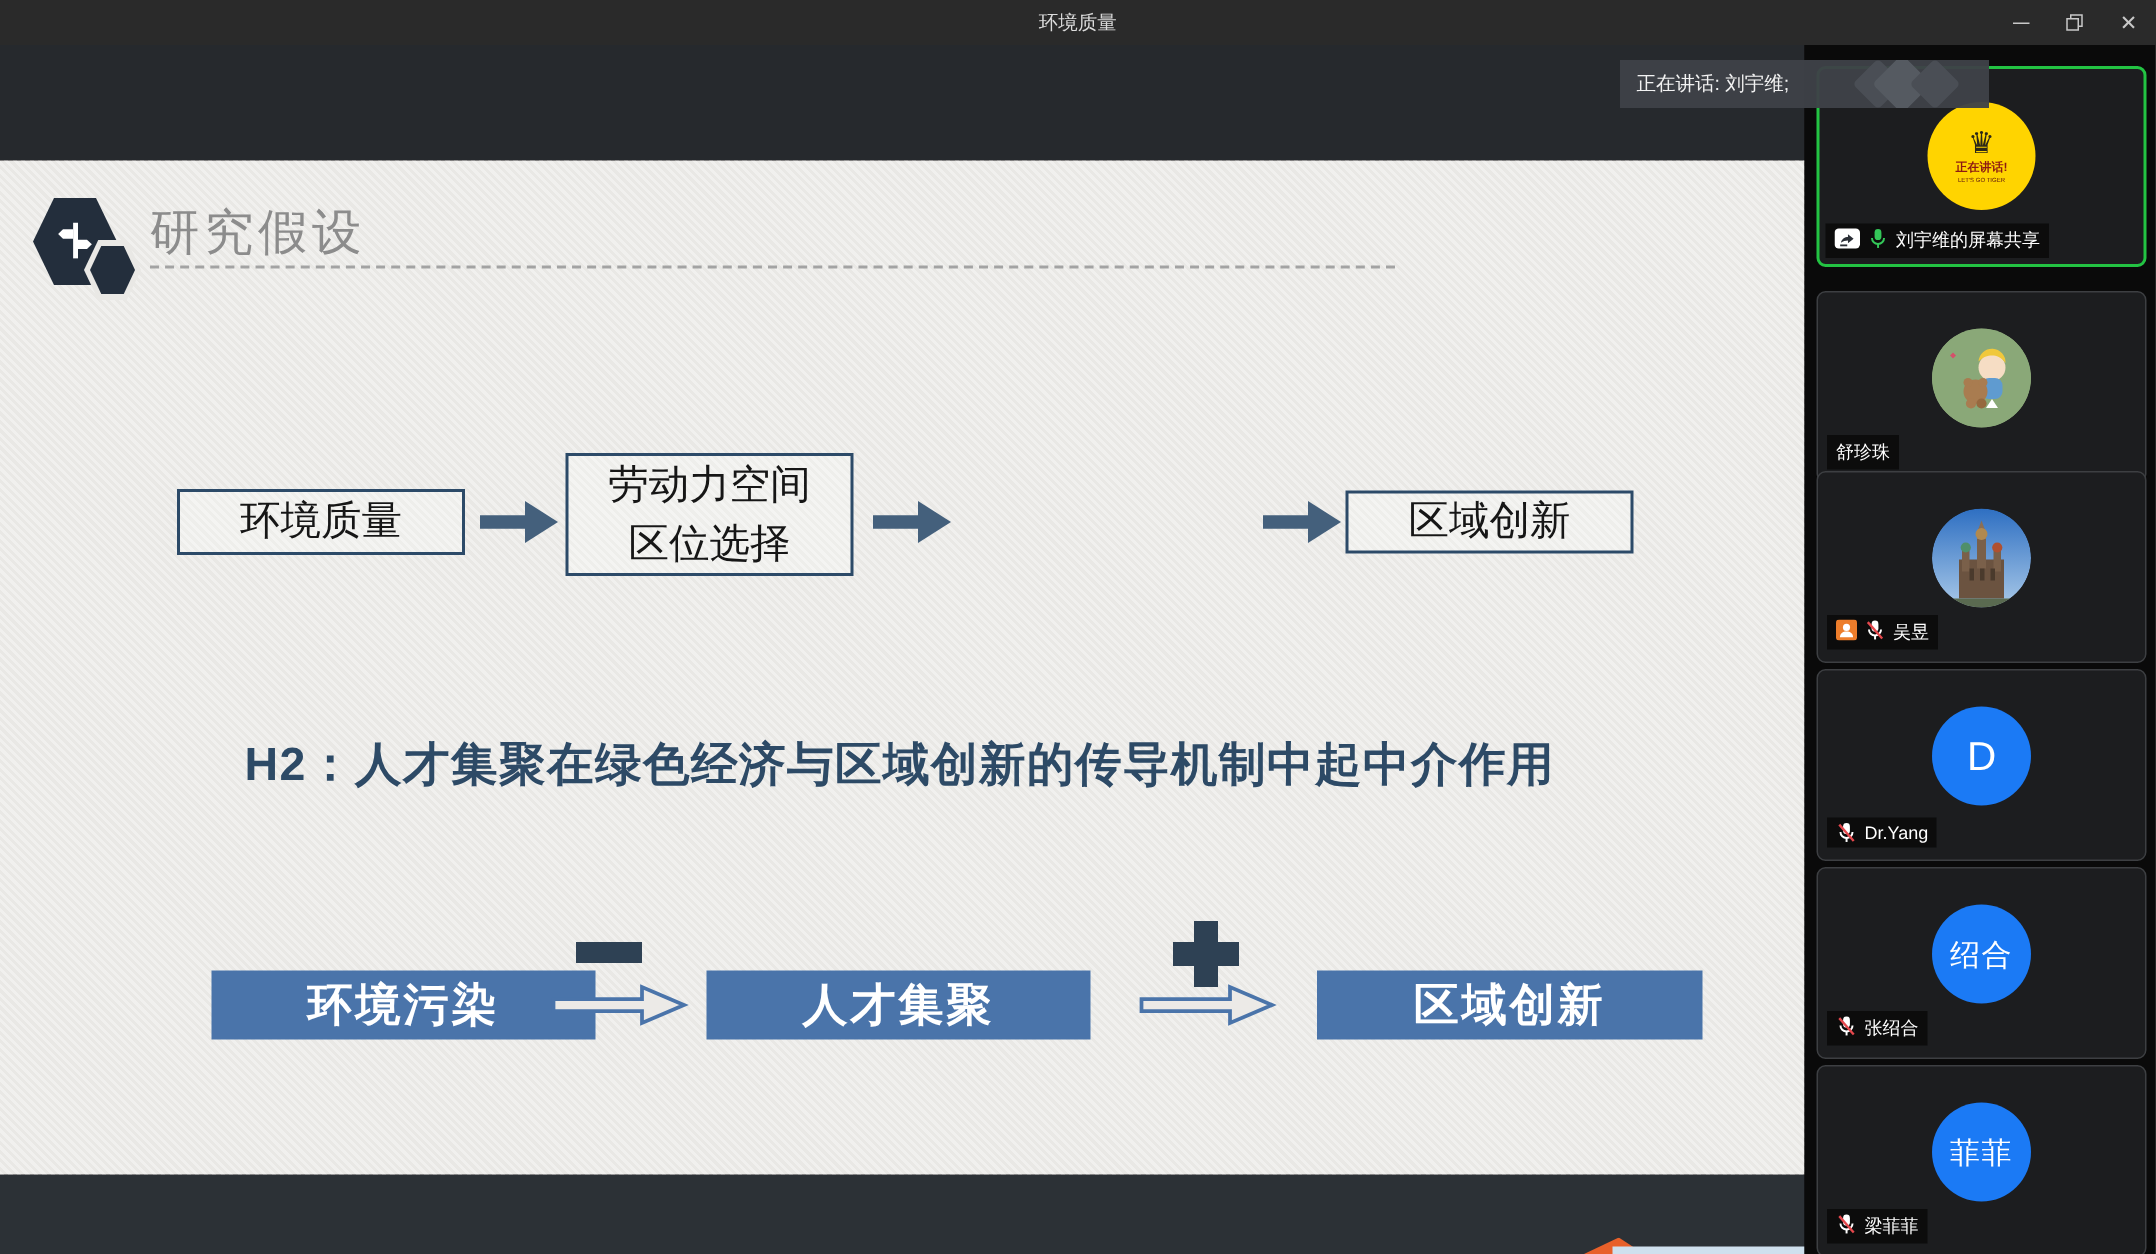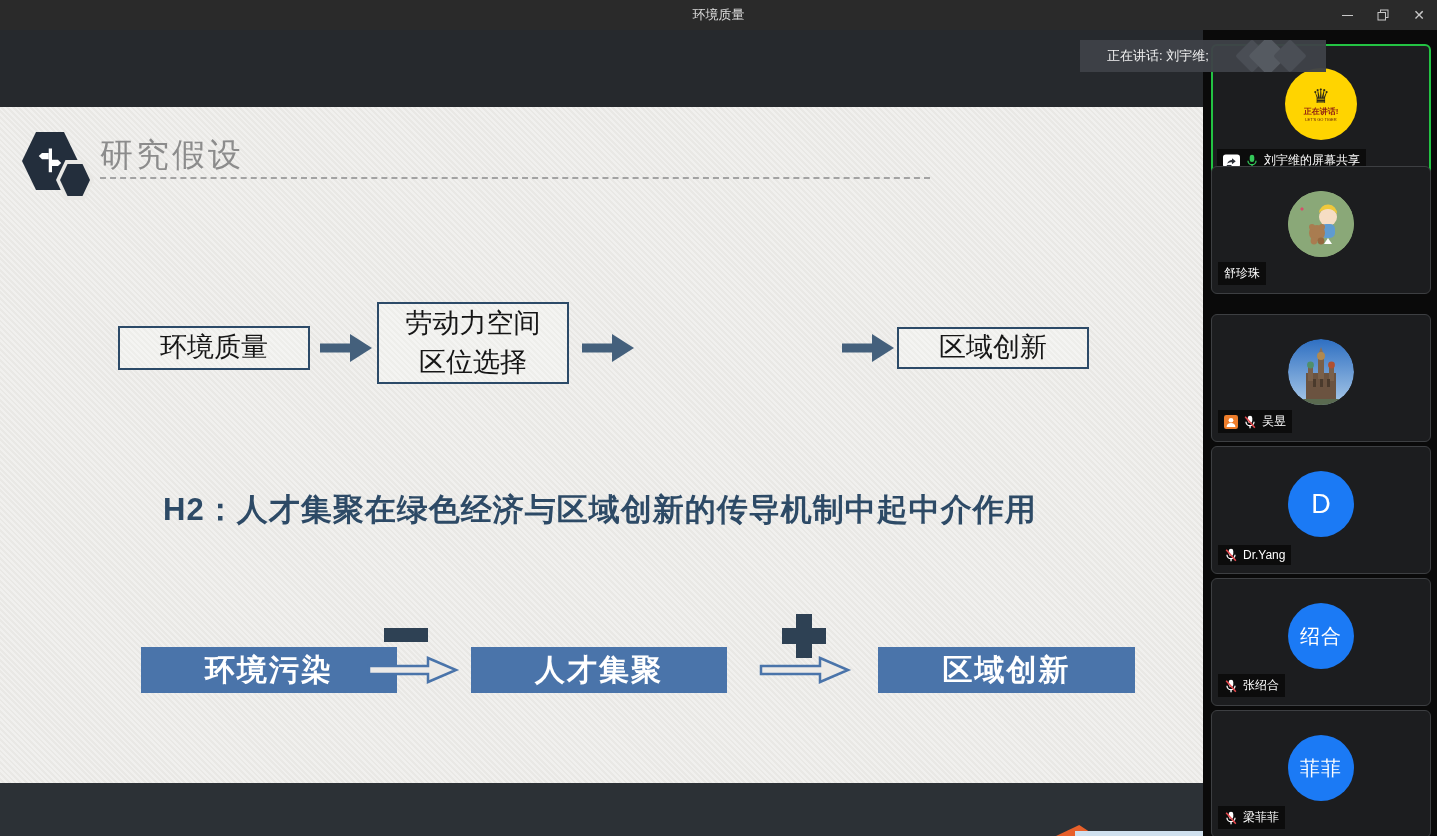--- a/index.html
+++ b/index.html
@@ -58,21 +58,21 @@
 
   
   .edge-line { position:absolute; left:1075px; top:831px; width:128px; height:5px; background:#cfe0ee; }
   .edge-orange { position:absolute; left:1056px; top:825px; width:40px; height:11px; background:#e8602a;
     clip-path:polygon(0 100%, 58% 0, 100% 100%); }
 
   
   .notif { position:absolute; left:1080px; top:40px; width:246px; height:32px;
     background:rgba(62,66,72,.96); overflow:hidden; z-index:30; }
   .notif-text { position:absolute; left:11px; top:0; height:32px; line-height:32px;
-    color:#f2f2f2; font-size:13px;margin-left:16px; }
+    color:#f2f2f2; font-size:13px; }
   .diam { position:absolute; transform:rotate(45deg); border-radius:3px; }
   .d1 { width:24px; height:24px; right:62px; top:4px; background:#4a4e55; }
   .d2 { width:28px; height:28px; right:44px; top:2px; background:#555a61; }
   .d3 { width:24px; height:24px; right:24px; top:4px; background:#4a4e55; }
 
   
   .sidebar { position:absolute; left:1203px; top:30px; width:234px; height:806px; background:#0a0a0a; }
   .tile { position:absolute; left:8px; width:220px; height:128px; background:#1c1d1f;
     border:1px solid #3d3f42; border-radius:6px; overflow:hidden; }
   .tile.speaking { border:2px solid #23c343; }
@@ -81,21 +81,21 @@
     align-items:center; justify-content:center; overflow:hidden; }
   .avatar.initial { background:#1b7af5; color:#fff; }
   .avatar.initial.one { font-size:27px; }
   .avatar.initial.two { font-size:20px; letter-spacing:1px; }
   .avatar.logo { background:#ffd400; color:#23221a; }
   .avatar.logo .crown { font-size:20px; line-height:20px; color:#2c2817; }
   .avatar.logo .champ { font-size:8px; font-weight:bold; color:#8d1a12; white-space:nowrap; }
   .avatar.logo .sub { font-size:4px; color:#5c1410; white-space:nowrap; }
   .name-label { position:absolute; left:6px; bottom:8px; max-width:206px;
     background:rgba(8,8,8,.82); color:#fff; font-size:12px; padding:3px 6px;
-    display:flex; align-items:center; gap:5px; white-space:nowrap; }
+    display:flex; gap:5px; white-space:nowrap; }
   .icon16 { width:14px; height:14px; flex:0 0 auto; }
   .icon18 { width:17px; height:14px; flex:0 0 auto; }
 </style>
 </head>
 <body>
 
 <div id="app">
 
   <div class="titlebar">
     <div class="wtitle">环境质量</div>
@@ -186,21 +186,21 @@
         </svg>
         <svg class="icon16" viewBox="0 0 16 16">
           <rect x="5.4" y="0.8" width="5.2" height="8.4" rx="2.6" fill="#34c759"></rect>
           <path d="M3.4 7.6a4.6 4.6 0 0 0 9.2 0" fill="none" stroke="#34c759" stroke-width="1.5"></path>
           <rect x="7.3" y="12.2" width="1.5" height="3" fill="#34c759"></rect>
         </svg>
         <span>刘宇维的屏幕共享</span>
       </div>
     </div>
 
-    <div class="tile" style="top:136px;">
+    <div class="tile" style="top:164px;">
       <div class="avatar" style="background:#8aa878;">
         <svg width="66" height="66" viewBox="0 0 66 66">
           <circle cx="33" cy="33" r="33" fill="#8aa878"></circle>
           <path d="M14 16l2 2-2 2-2-2z" fill="#d4506a"></path>
           <circle cx="40" cy="26" r="9" fill="#f6ddc4"></circle>
           <path d="M31 22a9 9 0 0 1 18 1c-3-4-6-5-9-5s-6 1-9 4z" fill="#f0c83c"></path>
           <rect x="33" y="33" width="14" height="14" rx="5" fill="#5f9bd0"></rect>
           <circle cx="29" cy="42" r="8" fill="#a97c50"></circle>
           <circle cx="24" cy="36" r="3" fill="#a97c50"></circle>
           <circle cx="34" cy="36" r="3" fill="#a97c50"></circle>

